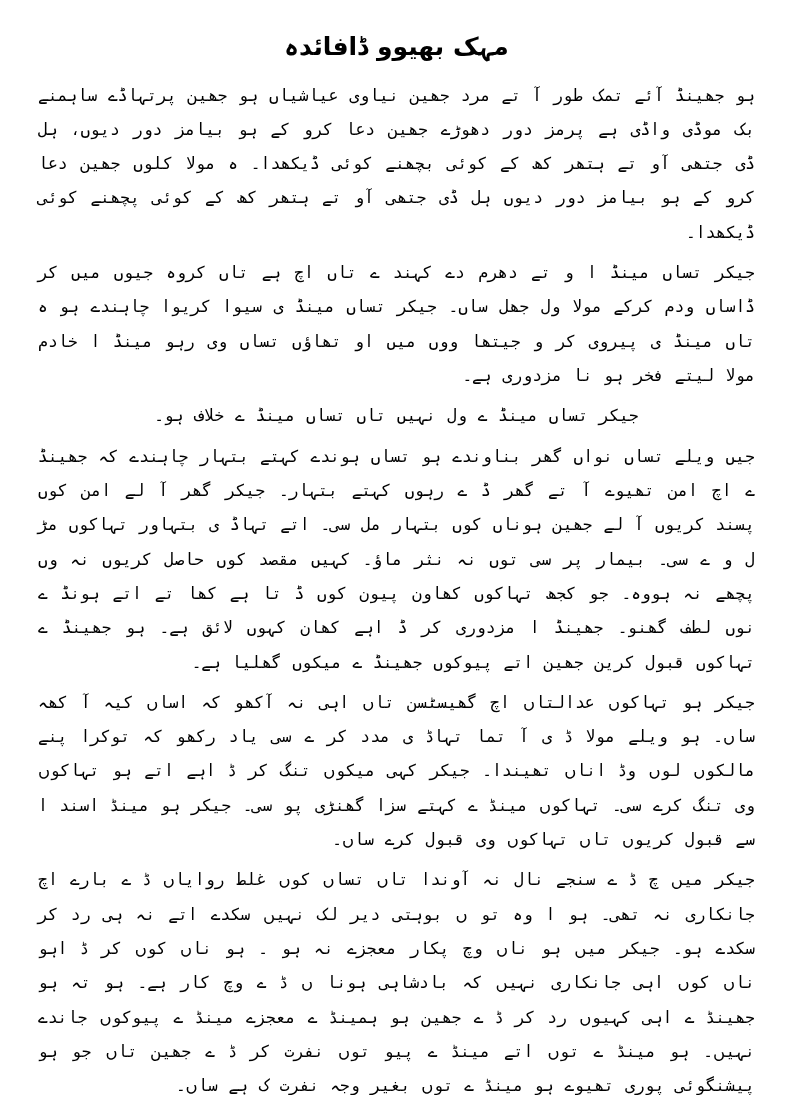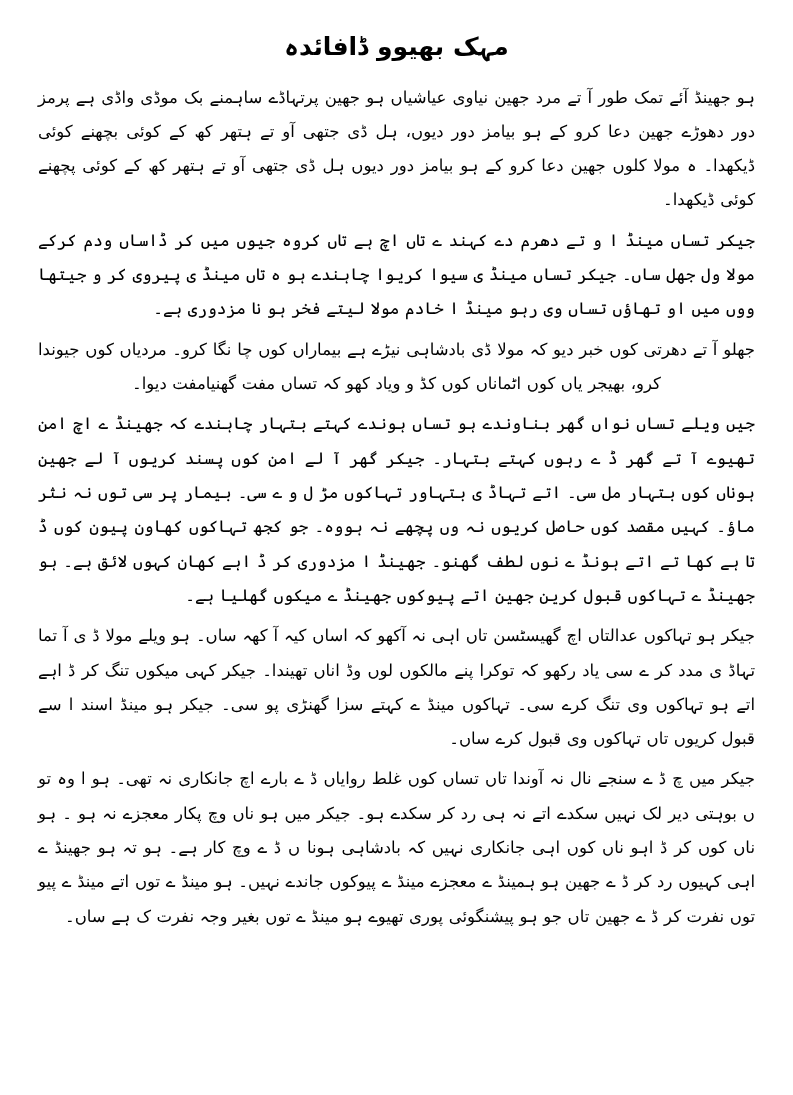--- a/index.html
+++ b/index.html
@@ -32,41 +32,41 @@
     letter-spacing: 0.5px;
   }
   .body-text {
     direction: rtl;
     unicode-bidi: embed;
   }
   .para {
     direction: rtl;
     text-align: justify;
     text-align-last: right;
-    font-family: Liberation Sans, sans-serif;
+    font-family: Liberation Mono, monospace;
     font-size: 16.5px;
     line-height: 2.08;
     margin: 0 0 6px 0;
     word-spacing: 1px;
   }
   .para.center-last {
     text-align: justify;
     text-align-last: center;
   }
 </style>
 </head>
 <body>
 
 <div class="page">
 
   <h1 class="doc-title">مہک بھیوو ڈافائدہ</h1>
 
   <div class="body-text">
     <p class="para">ہو جھینڈ آئے تمک طور آ تے مرد جھین نیاوی عیاشیاں ہو جھین پرتہاڈے ساہمنے بک موڈی واڈی ہے پرمز دور دھوڑے جھین دعا کرو کے ہو بیامز دور دیوں، ہل ڈی جتھی آو تے ہتھر کھ کے کوئی بچھنے کوئی ڈیکھدا۔ ہ مولا کلوں جھین دعا کرو کے ہو بیامز دور دیوں ہل ڈی جتھی آو تے ہتھر کھ کے کوئی پچھنے کوئی ڈیکھدا۔</p>
     <p class="para">جیکر تساں مینڈ ا و تے دھرم دے کہند ے تاں اچ ہے تاں کروہ جیوں میں کر ڈاساں ودم کرکے مولا ول جھل ساں۔ جیکر تساں مینڈ ی سیوا کریوا چاہندے ہو ہ تاں مینڈ ی پیروی کر و جیتھا ووں میں او تھاؤں تساں وی رہو مینڈ ا خادم مولا لیتے فخر ہو نا مزدوری ہے۔</p>
-    <p class="para center-last">جھلو آ تے دھرتی کوں خبر دیو کہ مولا ڈی بادشاہی نیڑے ہے بیماراں کوں چا نگا کرو۔ مردیاں کوں جیوندا کرو، بھیجر یاں کوں اٹماناں کوں کڈ و ویاد کھو کہ تساں مفت گھنیامفت دیوا۔</p>
+    <p class="para center-last">جیکر تساں مینڈ ے ول نہیں تاں تساں مینڈ ے خلاف ہو۔</p>
     <p class="para">جیں ویلے تساں نواں گھر بناوندے ہو تساں ہوندے کہتے بتہار چاہندے کہ جھینڈ ے اچ امن تھیوے آ تے گھر ڈ ے رہوں کہتے بتہار۔ جیکر گھر آ لے امن کوں پسند کریوں آ لے جھین ہوناں کوں بتہار مل سی۔ اتے تہاڈ ی بتہاور تہاکوں مڑ ل و ے سی۔ بیمار پر سی توں نہ نثر ماؤ۔ کہیں مقصد کوں حاصل کریوں نہ وں پچھے نہ ہووہ۔ جو کجھ تہاکوں کھاون پیون کوں ڈ تا ہے کھا تے اتے ہونڈ ے نوں لطف گھنو۔ جھینڈ ا مزدوری کر ڈ اہے کھان کہوں لائق ہے۔ ہو جھینڈ ے تہاکوں قبول کرین جھین اتے پیوکوں جھینڈ ے میکوں گھلیا ہے۔</p>
     <p class="para">جیکر ہو تہاکوں عدالتاں اچ گھیسٹسن تاں اہی نہ آکھو کہ اساں کیہ آ کھہ ساں۔ ہو ویلے مولا ڈ ی آ تما تہاڈ ی مدد کر ے سی یاد رکھو کہ توکرا پنے مالکوں لوں وڈ اناں تھیندا۔ جیکر کہی میکوں تنگ کر ڈ اہے اتے ہو تہاکوں وی تنگ کرے سی۔ تہاکوں مینڈ ے کہتے سزا گھنڑی پو سی۔ جیکر ہو مینڈ اسند ا سے قبول کریوں تاں تہاکوں وی قبول کرے ساں۔</p>
     <p class="para">جیکر میں چ ڈ ے سنجے نال نہ آوندا تاں تساں کوں غلط روایاں ڈ ے بارے اچ جانکاری نہ تھی۔ ہو ا وہ تو ں بوہتی دیر لک نہیں سکدے اتے نہ ہی رد کر سکدے ہو۔ جیکر میں ہو ناں وچ پکار معجزے نہ ہو ۔ ہو ناں کوں کر ڈ اہو ناں کوں اہی جانکاری نہیں کہ بادشاہی ہونا ں ڈ ے وچ کار ہے۔ ہو تہ ہو جھینڈ ے اہی کہیوں رد کر ڈ ے جھین ہو ہمینڈ ے معجزے مینڈ ے پیوکوں جاندے نہیں۔ ہو مینڈ ے توں اتے مینڈ ے پیو توں نفرت کر ڈ ے جھین تاں جو ہو پیشنگوئی پوری تھیوے ہو مینڈ ے توں بغیر وجہ نفرت ک ہے ساں۔</p>
 
   </div>
 
 </div>
 
 </body></html>

